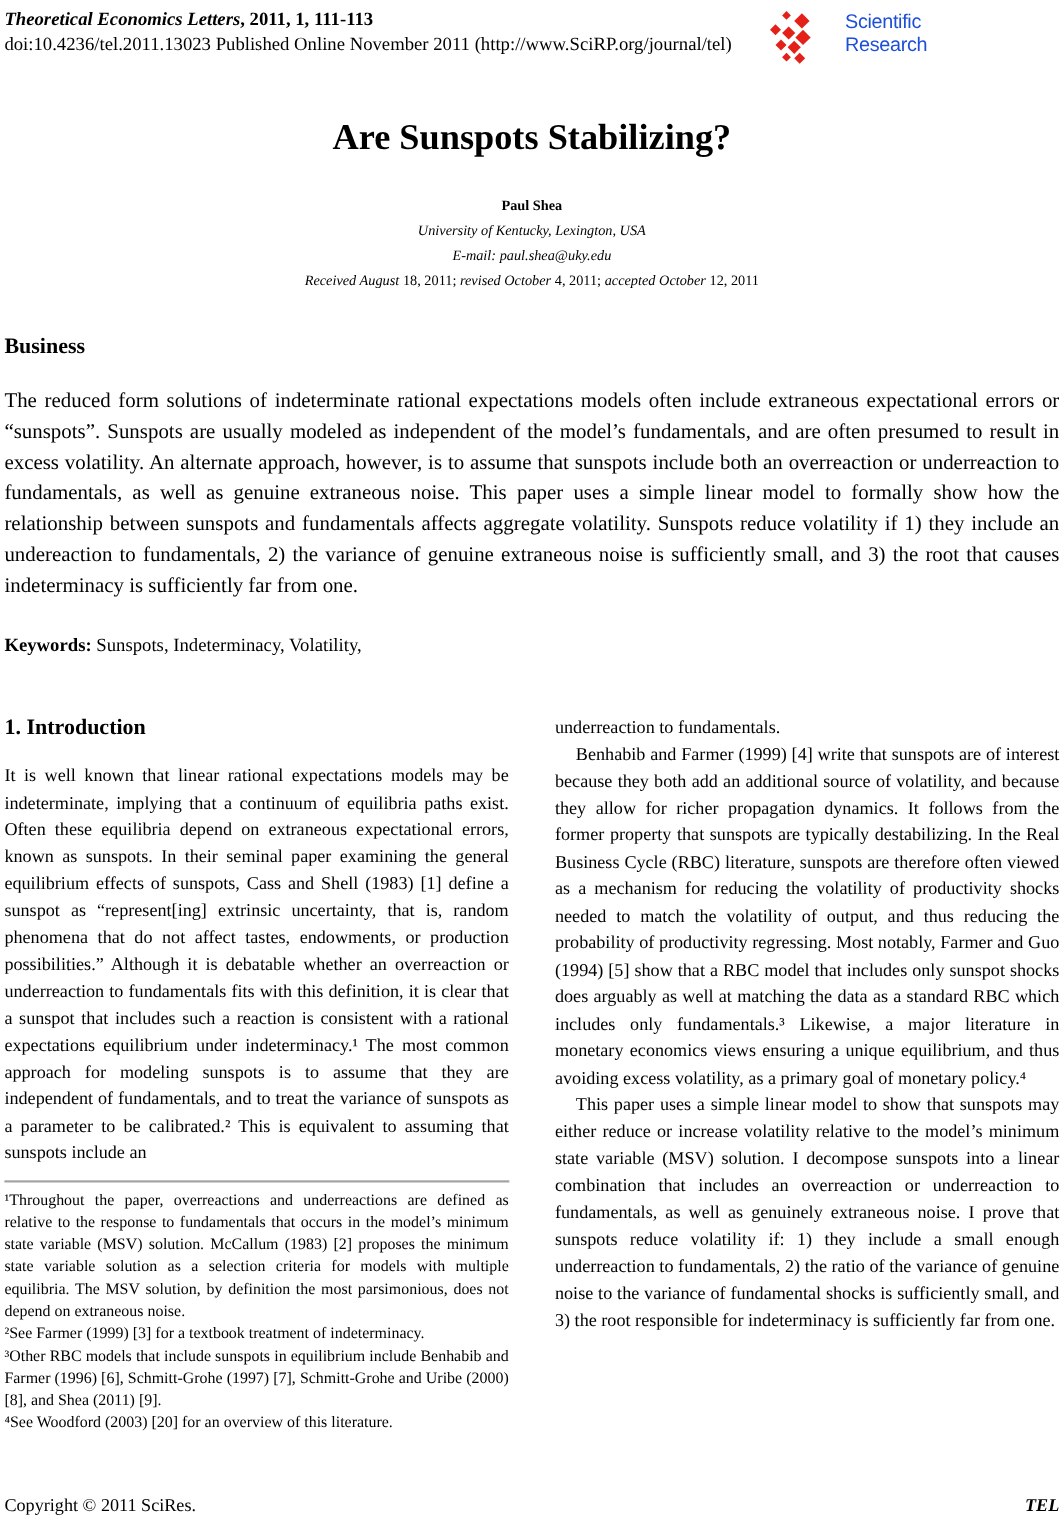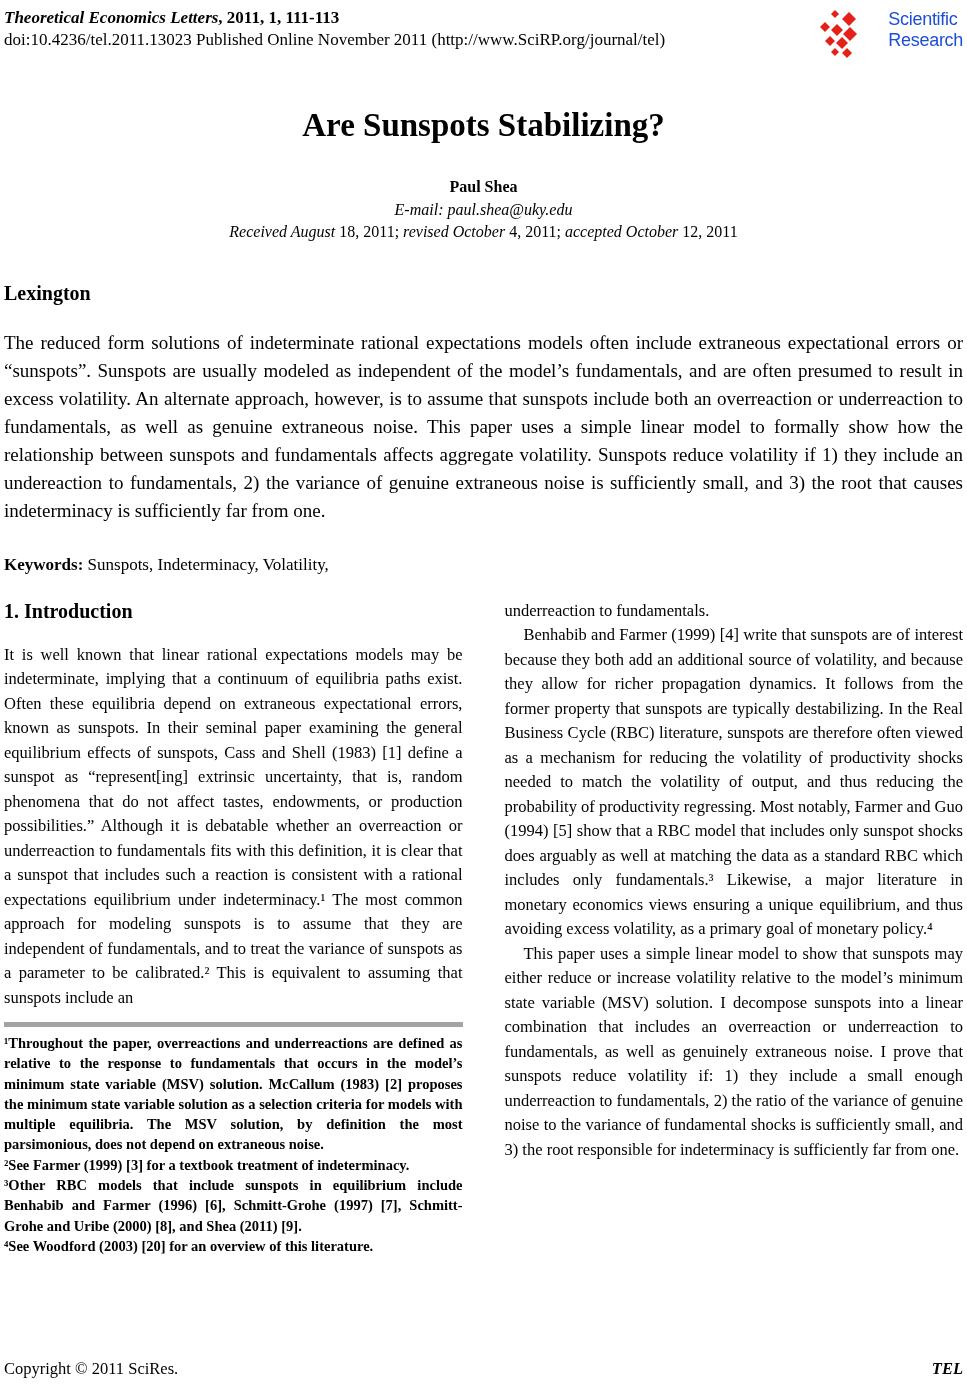--- a/index.html
+++ b/index.html
@@ -11,55 +11,54 @@
     background: #ffffff;
     color: #000;
     font-family: "Liberation Serif", "DejaVu Serif", serif;
     padding: 7px 4px 0 4px;
     overflow: hidden;
   }
   .bold { font-weight: bold; }
   .ital { font-style: italic; }
 
   
-  .header { display: flex; justify-content: space-between; align-items: flex-start; gap: 32px; }
+  .header { display: flex; justify-content: flex-start; align-items: flex-start; gap: 32px; }
   .journal-line { font-size: 17px; font-weight: bold; line-height: 22px; }
   .doi-line { font-size: 17px; line-height: 21px; }
   .logo { display: flex; align-items: flex-start; gap: 6px; margin-top: 2px; }
   .logo svg { display: block; }
   .logo-text {
     font-family: "Liberation Sans", "DejaVu Sans", sans-serif;
     font-size: 18px; line-height: 21px; color: #1d4ed8; letter-spacing: -0.3px; margin-left: 19px;
   }
 
   
   .title { font-size: 33px; font-weight: bold; text-align: center; margin: 46px 0 0 0; line-height: 38px; }
-  .author-block { text-align: center; margin-top: 32px; font-size: 16px; line-height: 22.5px; }
+  .author-block { text-align: center; margin-top: 32px; font-size: 13px; line-height: 22.5px; }
   .author-name { font-weight: bold; }
 
   
   .abstract-heading { font-size: 20px; font-weight: bold; margin: 38px 0 0 0; }
   .abstract-body { font-size: 19px; line-height: 28px; text-align: justify; margin: 24px 0 0 0; }
   .keywords { font-size: 17px; margin: 30px 0 0 0; }
 
   
-  .columns { display: flex; gap: 42px; margin-top: 24px; }
+  .columns { display: flex; gap: 42px; margin-top: 52px; }
   .col { width: 459px; font-size: 16.5px; line-height: 24.5px; text-align: justify; }
   .section-heading { font-size: 20px; font-weight: bold; margin: 0 0 20px 0; line-height: 24px; }
   .col p { margin: 0; }
   .col p.indent { text-indent: 19px; }
 
   .footnotes {
     margin-top: 12px;
-    border-top: 5px solid #a3a3a3;
+    border-top: 2px solid #a3a3a3;
     padding-top: 6px;
     font-size: 14.5px;
     line-height: 20.3px;
     text-align: justify;
-    font-weight: bold;
   }
   .footnotes p { margin: 0; }
 
   
   .footer {
     position: absolute; left: 4px; right: 4px; bottom: 10px;
     display: flex; justify-content: space-between;
     font-size: 16.5px;
     align-items: flex-end;
   }
@@ -94,27 +93,28 @@
         <div>Scientific</div>
         <div>Research</div>
       </div>
     </div>
   </div>
 
   <h1 class="title">Are Sunspots Stabilizing?</h1>
 
   <div class="author-block">
     <div class="author-name">Paul Shea</div>
+    <div class="ital">University of Kentucky, Lexington, USA</div>
     <div class="ital">E-mail: paul.shea@uky.edu</div>
     <div class="received-line">
       <span class="ital">Received August</span><span> 18, 2011; </span><span class="ital">revised October</span><span> 4, 2011; </span><span class="ital">accepted October</span><span> 12, 2011</span>
     </div>
   </div>
 
-  <h2 class="abstract-heading">Lexington</h2>
+  <h2 class="abstract-heading">Business</h2>
   <p class="abstract-body">The reduced form solutions of indeterminate rational expectations models often include extraneous expectational errors or “sunspots”. Sunspots are usually modeled as independent of the model’s fundamentals, and are often presumed to result in excess volatility. An alternate approach, however, is to assume that sunspots include both an overreaction or underreaction to fundamentals, as well as genuine extraneous noise. This paper uses a simple linear model to formally show how the relationship between sunspots and fundamentals affects aggregate volatility. Sunspots reduce volatility if 1) they include an undereaction to fundamentals, 2) the variance of genuine extraneous noise is sufficiently small, and 3) the root that causes indeterminacy is sufficiently far from one.</p>
   <p class="keywords">
     <span class="bold">Keywords:</span><span> Sunspots, Indeterminacy, Volatility,</span>
   </p>
 
   <div class="columns">
     <div class="col">
       <h2 class="section-heading">1. Introduction</h2>
       <p>It is well known that linear rational expectations models may be indeterminate, implying that a continuum of equilibria paths exist. Often these equilibria depend on extraneous expectational errors, known as sunspots. In their seminal paper examining the general equilibrium effects of sunspots, Cass and Shell (1983) [1] define a sunspot as “represent[ing] extrinsic uncertainty, that is, random phenomena that do not affect tastes, endowments, or production possibilities.” Although it is debatable whether an overreaction or underreaction to fundamentals fits with this definition, it is clear that a sunspot that includes such a reaction is consistent with a rational expectations equilibrium under indeterminacy.¹ The most common approach for modeling sunspots is to assume that they are independent of fundamentals, and to treat the variance of sunspots as a parameter to be calibrated.² This is equivalent to assuming that sunspots include an</p>
       <div class="footnotes">

